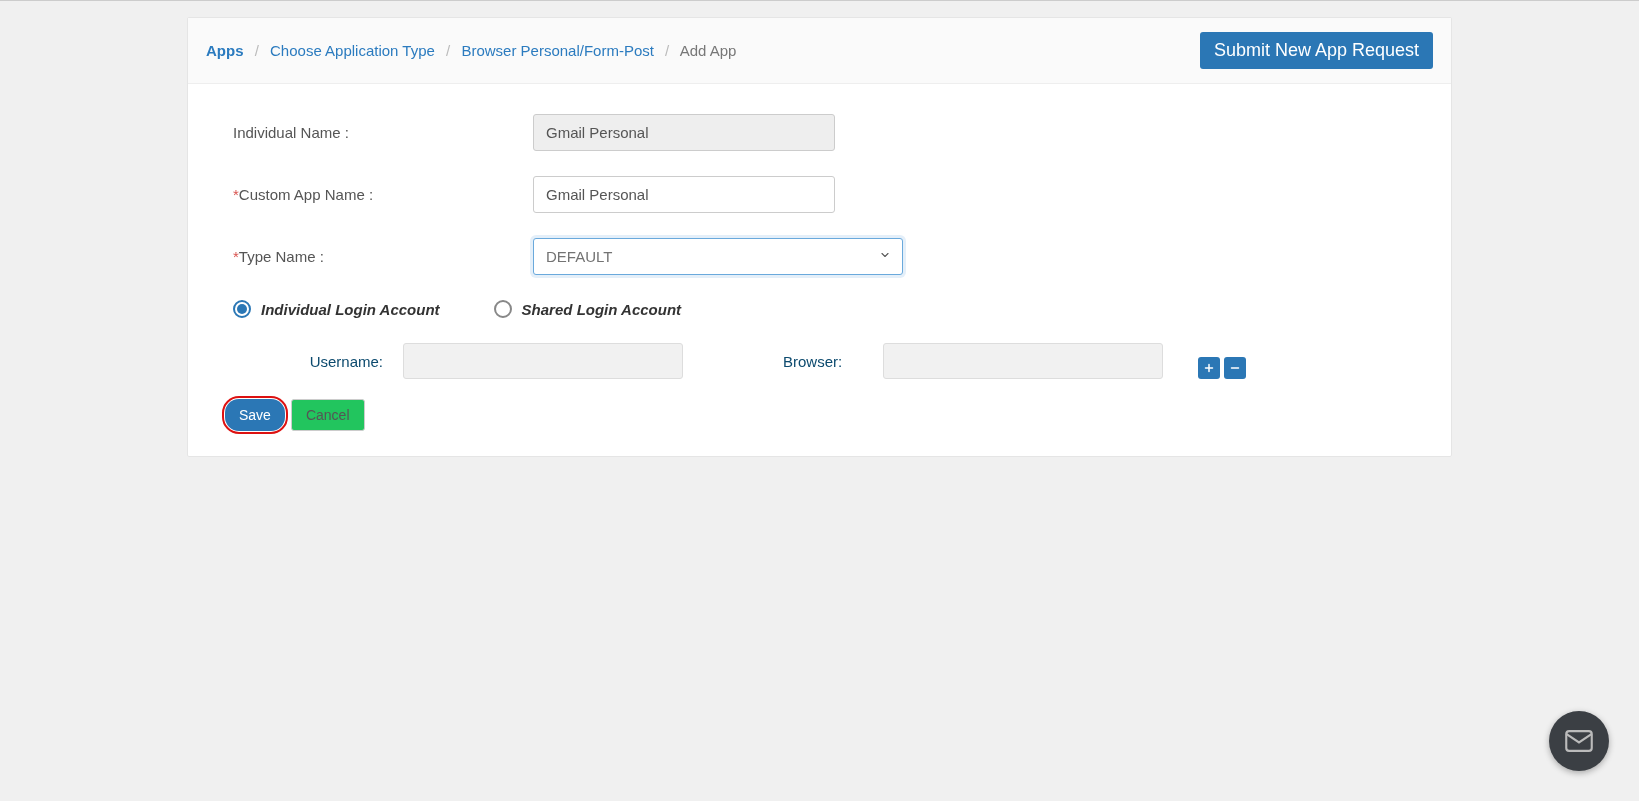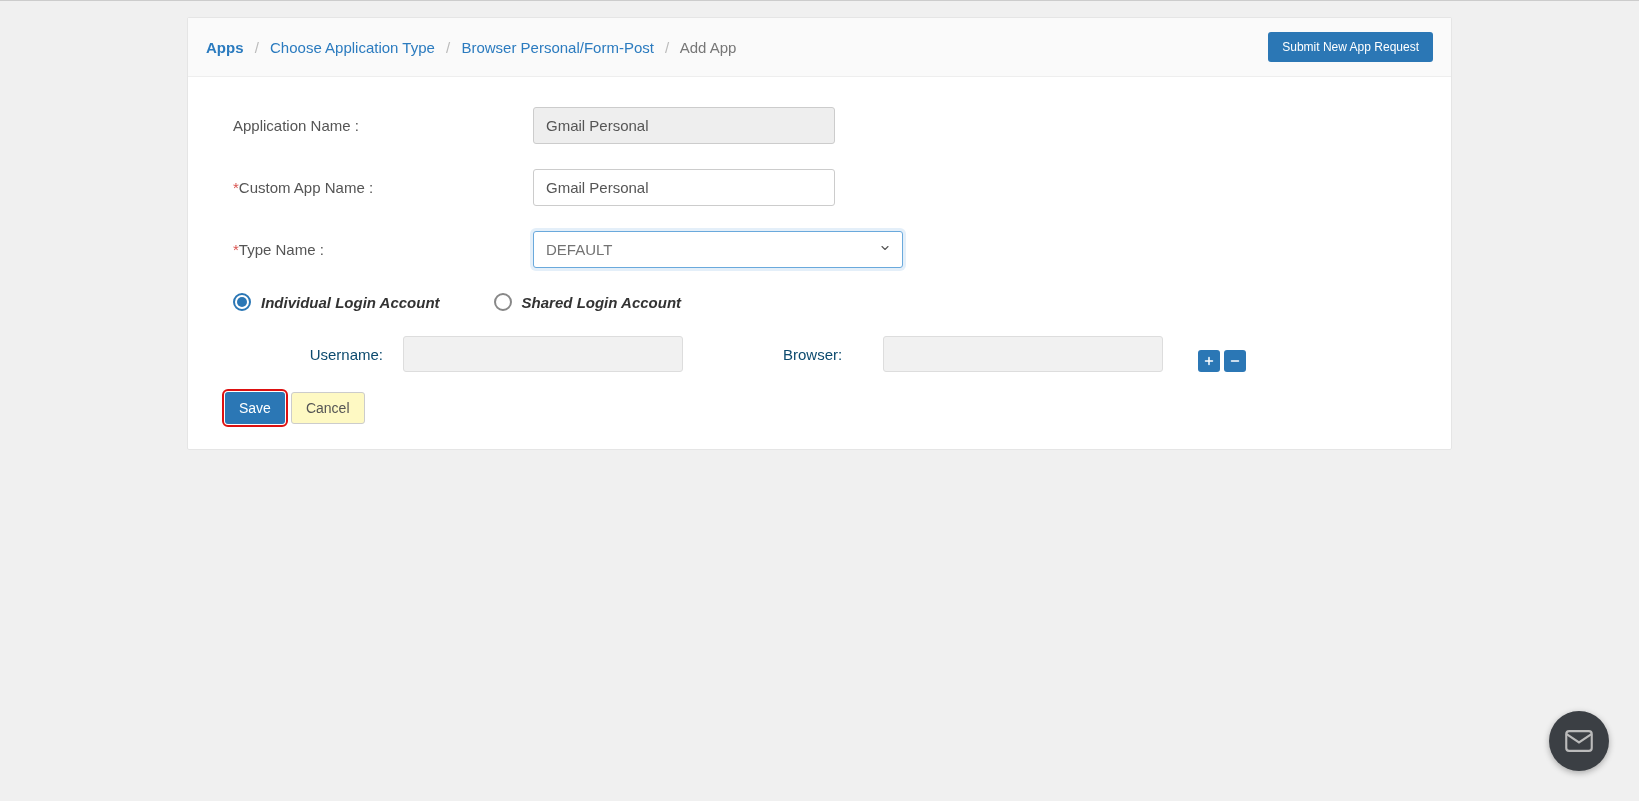--- a/index.html
+++ b/index.html
@@ -33,21 +33,21 @@
     .bc a { color: #2b7bbf; text-decoration: none; }
     .bc .sep { color: #bbb; margin: 0 7px; }
     .bc .apps { font-weight: 700; }
     .bc .current { color: #777; }
     .submit-btn {
       background: #2b77b5;
       color: #fff;
       border: none;
       border-radius: 3px;
       padding: 8px 14px;
-      font-size: 12px;
+      font-size: 18px;
       cursor: pointer;
     }
     
     .form-body { padding: 30px 45px 25px 45px; }
     .frow { display: flex; align-items: center; margin-bottom: 25px; }
     .flabel { width: 300px; font-size: 15px; color: #555; }
     .req { color: #d9534f; }
     .finput {
       width: 302px; height: 37px;
       border: 1px solid #ccc; border-radius: 3px;
@@ -88,26 +88,26 @@
     .cred-lbl.p { width: 100px; }
     .pm-btns { display: flex; gap: 4px; margin-left: 35px; margin-top: 14px;}
     .pm-btn {
       width: 22px; height: 22px; background: #2b77b5; border: none; border-radius: 3px;
       color: #fff; display: flex; align-items: center; justify-content: center; cursor: pointer;
     }
     .pm-btn svg { width: 12px; height: 12px; }
     
     .actions { display: flex; gap: 6px; margin-left: -8px; }
     .save-btn {
-      background: #2b77b5; color: #fff; border: none; border-radius: 3px;
+      background: #2b77b5; color: #fff; border: none; border-radius: 14px;
       padding: 7px 14px; font-size: 14px; cursor: pointer;
       outline: 2px solid #d11; outline-offset: 1px;
     }
     .cancel-btn {
-      background: #fef9c3; color: #555; border: 1px solid #ccc; border-radius: 3px;
+      background: #22c55e; color: #555; border: 1px solid #ccc; border-radius: 3px;
       padding: 7px 14px; font-size: 14px; cursor: pointer;
     }
     
     .mail-fab {
       position: fixed; right: 30px; bottom: 30px;
       width: 60px; height: 60px; border-radius: 50%;
       background: #3b3f44; display: flex; align-items: center; justify-content: center;
       cursor: pointer; box-shadow: 0 2px 6px rgba(0,0,0,.3);
     }
     .mail-fab svg { width: 34px; height: 34px; stroke: #bbb; fill: none; stroke-width: 1.5; }
@@ -126,21 +126,21 @@
       <a href="#">Browser Personal/Form-Post</a>
       <span class="sep">/</span>
       <span class="current">Add App</span>
     </div>
     <button class="submit-btn">Submit New App Request</button>
   </div>
 
   <div class="form-body">
 
     <div class="frow">
-      <div class="flabel">Application Name :</div>
+      <div class="flabel">Individual Name :</div>
       <input class="finput readonly" readonly="" value="Gmail Personal" style="">
     </div>
 
     <div class="frow">
       <div class="flabel">
         <span class="req">*</span><span>Custom App Name :</span>
       </div>
       <input class="finput" value="Gmail Personal" style="">
     </div>
 

